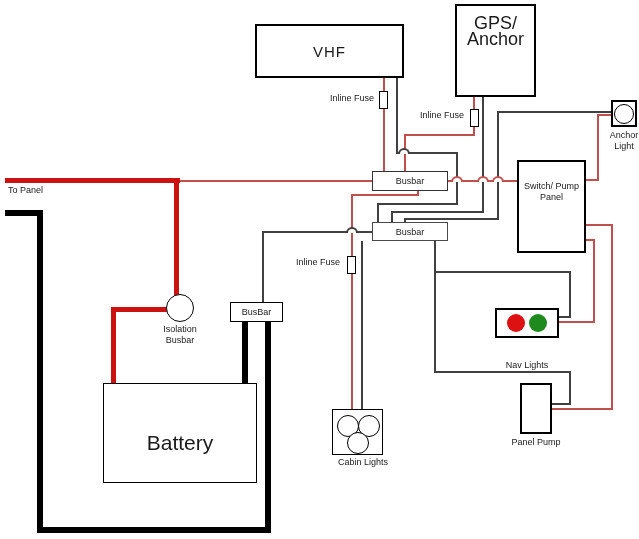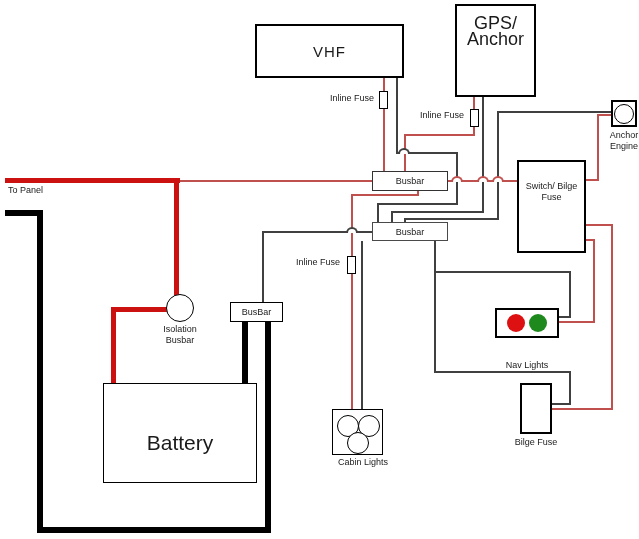--- a/index.html
+++ b/index.html
@@ -108,22 +108,22 @@
   <div class="box" style="left:455px;top:4px;width:81px;height:93px;align-items:flex-start">
     <span class="med" style="padding-top:9px"><span>GPS/</span><br>
     <span>Anchor</span></span>
   </div>
 
   <div class="box" style="left:611px;top:100px;width:26px;height:27px">
     <span class="circle" style="display:block;width:18px;height:18px;border:1px solid #000;border-radius:50%"></span>
   </div>
 
   <div class="box" style="left:517px;top:160px;width:69px;height:93px;align-items:flex-start">
-    <span class="small2" style="padding-top:19px"><span>Switch/ Bilge</span><br>
-    <span>Fuse</span></span>
+    <span class="small2" style="padding-top:19px"><span>Switch/ Pump</span><br>
+    <span>Panel</span></span>
   </div>
 
   <div class="box thin" style="left:372px;top:171px;width:76px;height:20px;border-color:#333">
     <span class="busbar-lbl">Busbar</span>
   </div>
 
   <div class="box thin" style="left:372px;top:222px;width:76px;height:19px;border-color:#4a4a4a">
     <span class="busbar-lbl">Busbar</span>
   </div>
 
@@ -150,25 +150,25 @@
 
   <div class="box circle" style="left:166px;top:294px;width:28px;height:28px;border-width:1px"></div>
 
   <div class="lbl" style="left:8px;top:185px">To Panel</div>
   <div class="lbl" style="left:330px;top:93px">Inline Fuse</div>
   <div class="lbl" style="left:420px;top:110px">Inline Fuse</div>
   <div class="lbl" style="left:296px;top:257px">Inline Fuse</div>
 
   <div class="lbl ctr" style="left:603px;top:130px;width:42px">
     <span>Anchor</span><br>
-    <span>Engine</span>
+    <span>Light</span>
   </div>
 
   <div class="lbl ctr" style="left:150px;top:324px;width:60px">
     <span>Isolation</span><br>
     <span>Busbar</span>
   </div>
 
   <div class="lbl ctr" style="left:500px;top:360px;width:54px">Nav Lights</div>
   <div class="lbl ctr" style="left:334px;top:457px;width:58px">Cabin Lights</div>
-  <div class="lbl ctr" style="left:510px;top:437px;width:52px">Bilge Fuse</div>
+  <div class="lbl ctr" style="left:510px;top:437px;width:52px">Panel Pump</div>
 
 </div>
 
 </body></html>

